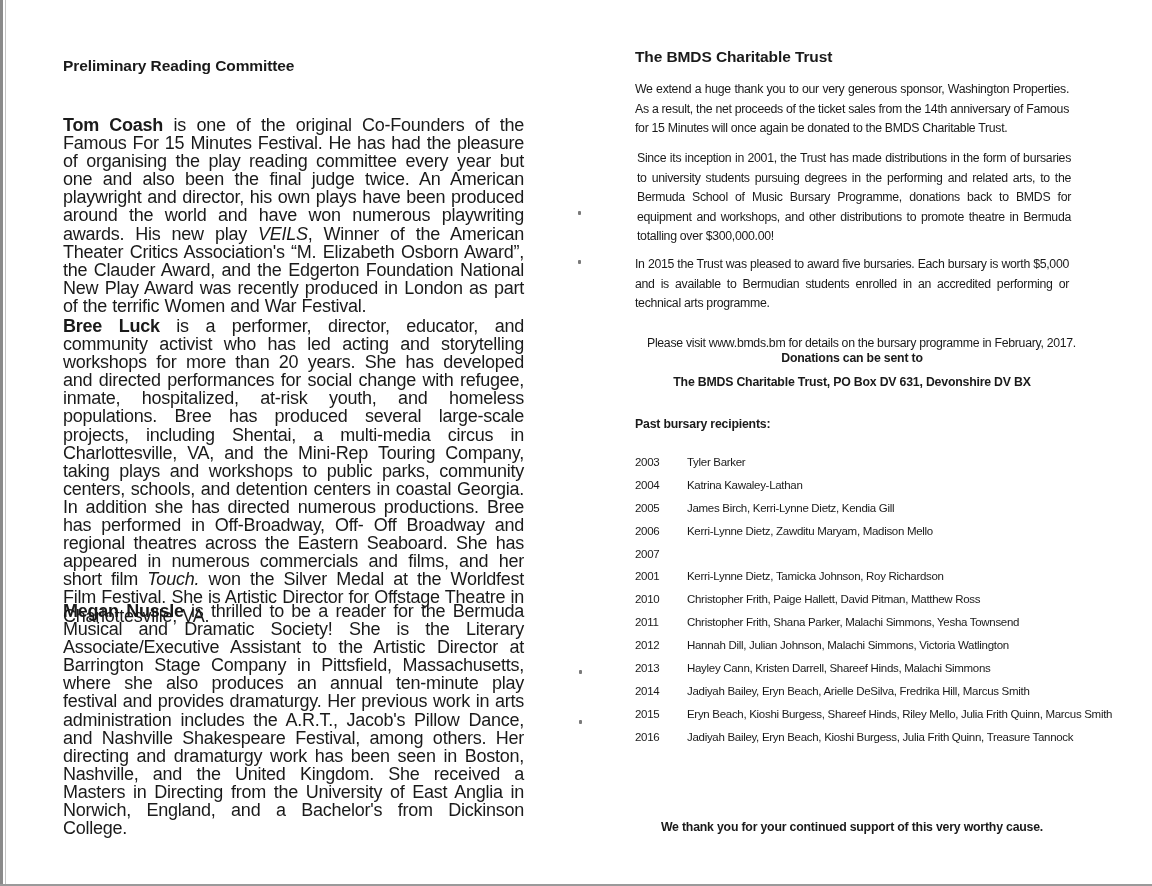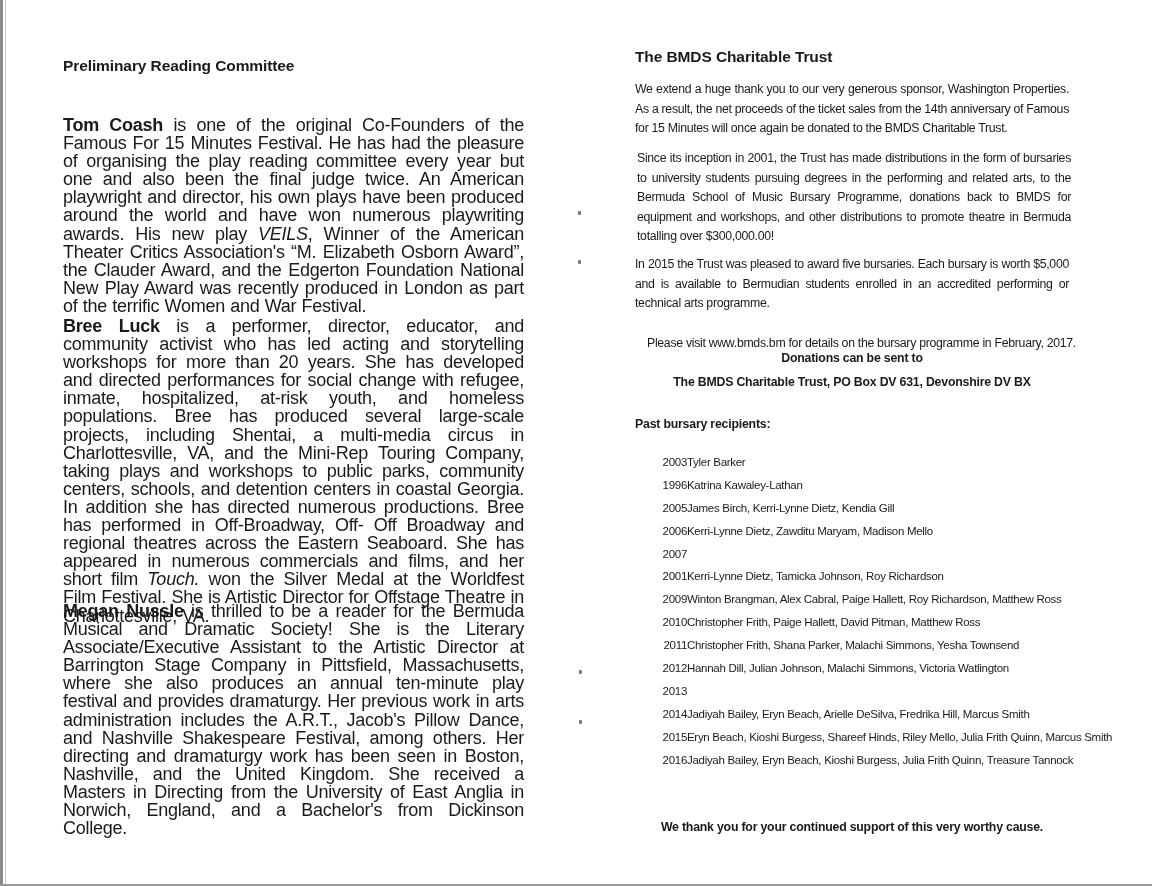--- a/index.html
+++ b/index.html
@@ -116,21 +116,20 @@
       letter-spacing: -0.2px;
     }
     .recipients {
       position: absolute;
       top: 456px;
       left: 0;
       width: 470px;
       margin: 0;
       padding: 0;
       list-style: none;
-      text-align: right;
     }
     .recipients li {
       height: 22.9px;
       font-size: 11.5px;
       letter-spacing: -0.3px;
       white-space: nowrap;
       display: flex;
     }
     .recipients .year {
       width: 52px;
@@ -182,56 +181,53 @@
   <div class="center-bold donations-addr">The BMDS Charitable Trust, PO Box DV 631, Devonshire  DV BX</div>
 
   <div class="recipients-title">Past bursary recipients:</div>
 
   <ul class="recipients">
     <li>
         <span class="year">2003</span>
         <span>Tyler Barker</span>
       </li>
     <li>
-        <span class="year">1996</span>
+        <span class="year">2004</span>
         <span>Katrina Kawaley-Lathan</span>
       </li>
     <li>
         <span class="year">2005</span>
         <span>James Birch, Kerri-Lynne Dietz, Kendia Gill</span>
       </li>
     <li>
         <span class="year">2006</span>
         <span>Kerri-Lynne Dietz, Zawditu Maryam, Madison Mello</span>
       </li>
     <li>
         <span class="year">2007</span>
       </li>
     <li>
         <span class="year">2001</span>
         <span>Kerri-Lynne Dietz, Tamicka Johnson, Roy Richardson</span>
       </li>
     <li>
-        <span class="year">2009</span>
-        <span>Winton Brangman, Alex Cabral, Paige Hallett, Roy Richardson, Matthew Ross</span>
-      </li>
-    <li>
         <span class="year">2010</span>
         <span>Christopher Frith, Paige Hallett, David Pitman, Matthew Ross</span>
       </li>
     <li>
         <span class="year">2011</span>
         <span>Christopher Frith, Shana Parker, Malachi Simmons, Yesha Townsend</span>
       </li>
     <li>
         <span class="year">2012</span>
         <span>Hannah Dill, Julian Johnson, Malachi Simmons, Victoria Watlington</span>
       </li>
     <li>
         <span class="year">2013</span>
+        <span>Hayley Cann, Kristen Darrell, Shareef Hinds, Malachi Simmons</span>
       </li>
     <li>
         <span class="year">2014</span>
         <span>Jadiyah Bailey, Eryn Beach, Arielle DeSilva, Fredrika Hill, Marcus Smith</span>
       </li>
     <li>
         <span class="year">2015</span>
         <span>Eryn Beach, Kioshi Burgess, Shareef Hinds, Riley Mello, Julia Frith Quinn, Marcus Smith</span>
       </li>
     <li>

